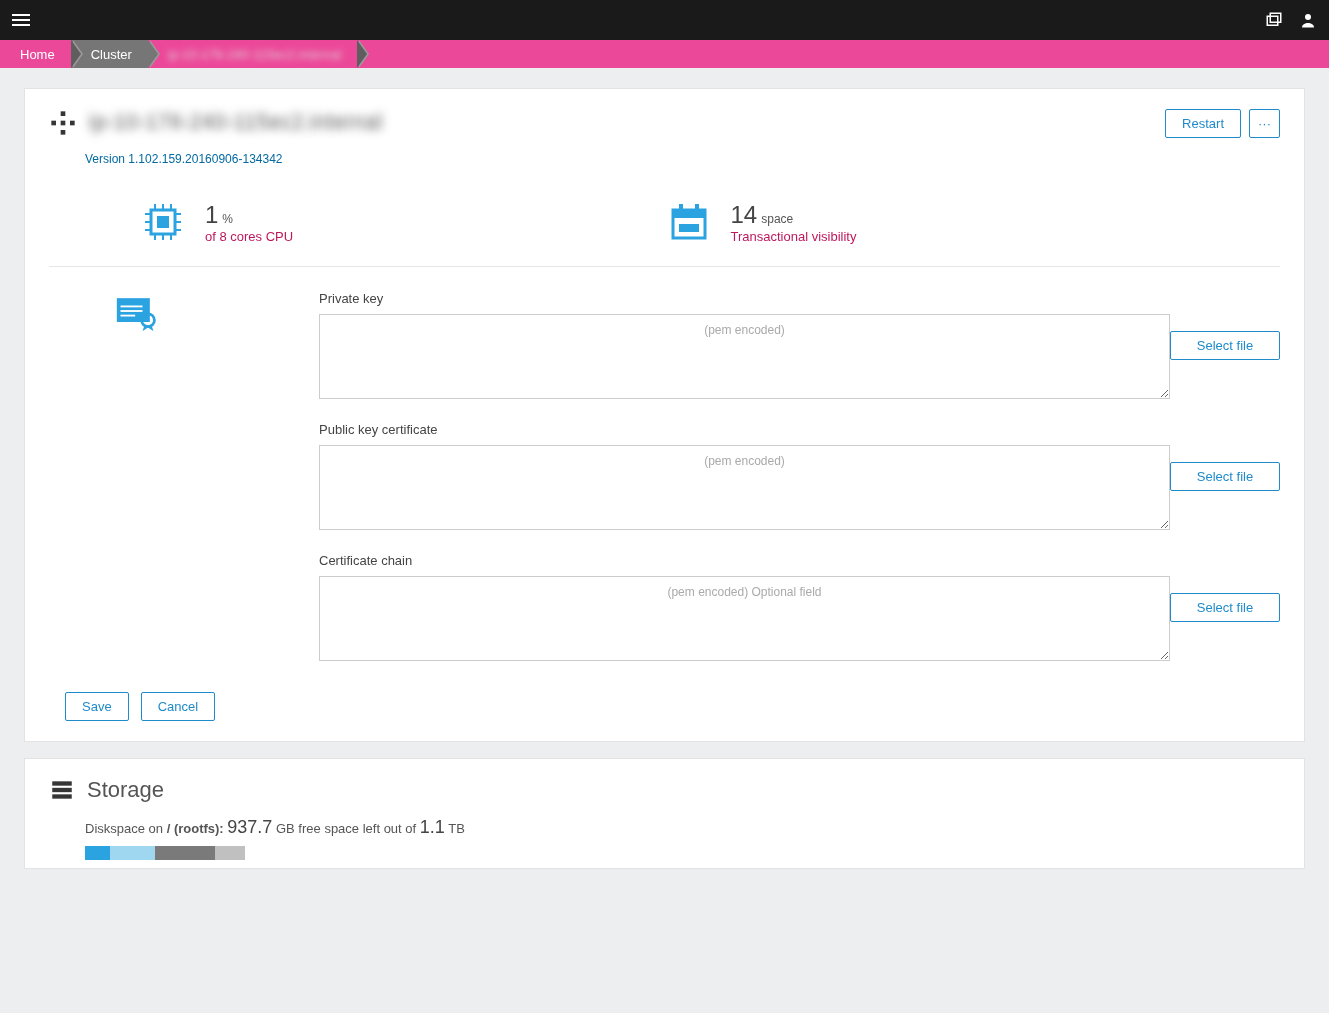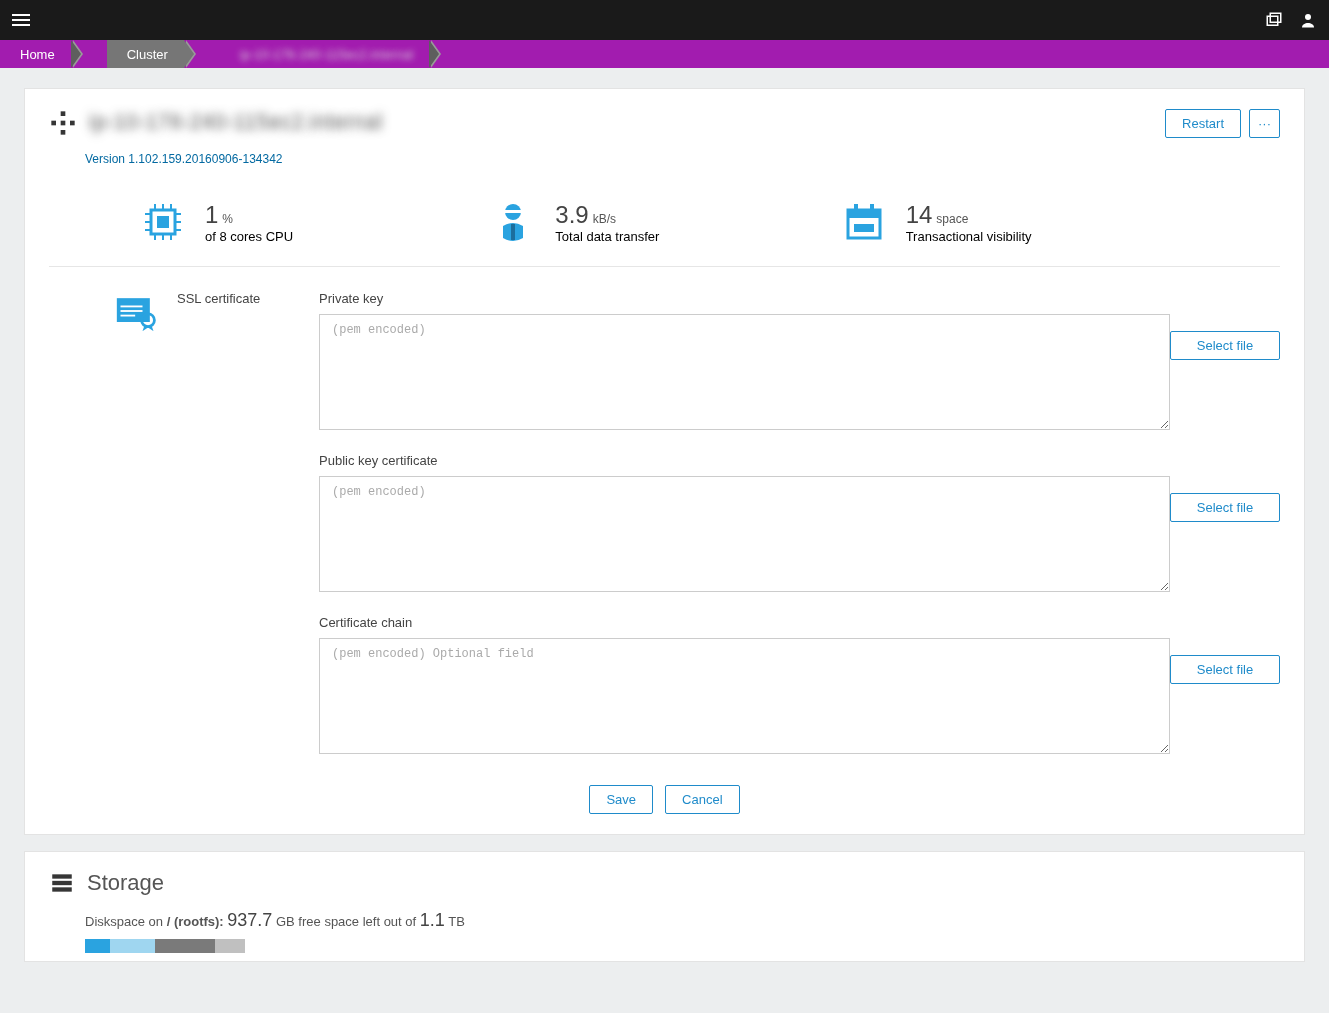--- a/index.html
+++ b/index.html
@@ -23,25 +23,24 @@
   display: flex;
   flex-direction: column;
   justify-content: center;
   gap: 3px;
 }
 .hamburger span { display:block; height:2px; background:#fff; width:18px; }
 .topbar-right { display:flex; gap:16px; align-items:center; }
 .topbar-icon { fill:#fff; }
 
 .breadcrumb {
-  background: #a21caf;
+  background: #ec4899;
   height: 28px;
   display:flex;
   align-items:center;
-  gap:36px;
 }
 .crumb {
   height:28px;
   display:inline-flex;
   align-items:center;
   padding:0 16px 0 20px;
   color:#fff;
   font-size:13px;
   position:relative;
   cursor:pointer;
@@ -109,52 +108,53 @@
   display:flex;
   padding:24px 90px 20px 90px;
   border-bottom:1px solid #e6e6e6;
   margin:0 24px;
 }
 .stat { display:flex; align-items:center; gap:18px; flex:1; }
 .stat-icon { width:48px; height:48px; }
 .stat-text { display:flex; flex-direction:column; }
 .stat-value { font-size:24px; font-weight:300; color:#444; display:flex; align-items:baseline; gap:4px;}
 .stat-unit { font-size:12px; color:#555; }
-.stat-label { font-size:13px; color:#000000; }
+.stat-label { font-size:13px; color:#be185d; }
 
 .ssl-section {
   display:flex;
   padding:24px 24px 0 90px;
   gap:24px;
 }
 .ssl-left { display:flex; gap:18px; width:180px; flex-shrink:0; }
 .ssl-title { font-size:13px; color:#444; }
 .cert-icon { width:44px; height:40px; flex-shrink:0; }
 
 .ssl-fields { flex:1; }
 .field-group { margin-bottom:20px; display:flex; align-items:flex-start; }
 .field-main { flex:1; }
 .field-label { font-size:13px; color:#444; margin-bottom:8px; }
 textarea {
   width:100%;
-  height:116px;
+  height:85px;
   border:1px solid #ccc;
   padding:8px 12px;
-  font-family: Liberation Mono, monospace;
+  font-family: Liberation Sans, sans-serif;
   font-size:12px;
   color:#555;
   resize:vertical;
+  text-align:center;
 }
 textarea::placeholder { color:#aaa; }
 .select-file-wrap { width:110px; padding-top:0; }
 .select-file-btn { width:100%; margin-top:16px; }
 
 .form-actions {
   display:flex;
-  justify-content:center;
+  justify-content:flex-start;
   gap:12px;
   padding:8px 40px 20px;
 }
 
 .storage-panel { padding:18px 24px 8px 24px; }
 .storage-header { display:flex; align-items:center; gap:12px; }
 .storage-title { font-size:22px; font-weight:300; color:#555; }
 .storage-line { font-size:13px; color:#555; margin:14px 0 8px 36px; }
 .storage-line .big { font-size:18px; color:#444;text-align:center; }
 .storage-line strong { font-weight:600; }
@@ -238,35 +238,20 @@
         </svg>
         <div class="stat-text">
           <div class="stat-value">
               <span>1</span>
               <span class="stat-unit">%</span>
             </div>
           <div class="stat-label">of 8 cores CPU</div>
         </div>
       </div>
 
-      <div class="stat">
-        <svg class="stat-icon" viewBox="0 0 48 48">
-          <circle cx="24" cy="14" r="8" fill="#2aa3e0"></circle>
-          <rect x="16" y="12" width="16" height="3" fill="#fff"></rect>
-          <path d="M14 28 Q24 22 34 28 L34 40 Q24 46 14 40 Z" fill="#2aa3e0"></path>
-          <rect x="22" y="26" width="4" height="16" fill="#1c6e9c"></rect>
-        </svg>
-        <div class="stat-text">
-          <div class="stat-value">
-              <span>3.9</span>
-              <span class="stat-unit">kB/s</span>
-            </div>
-          <div class="stat-label">Total data transfer</div>
-        </div>
-      </div>
 
       <div class="stat">
         <svg class="stat-icon" viewBox="0 0 48 48">
           <rect x="8" y="12" width="32" height="28" fill="none" stroke="#2aa3e0" stroke-width="3"></rect>
           <rect x="8" y="12" width="32" height="8" fill="#2aa3e0"></rect>
           <rect x="14" y="6" width="4" height="8" fill="#2aa3e0"></rect>
           <rect x="30" y="6" width="4" height="8" fill="#2aa3e0"></rect>
           <rect x="14" y="26" width="20" height="8" fill="#2aa3e0"></rect>
         </svg>
         <div class="stat-text">
@@ -282,21 +267,20 @@
     <div class="ssl-section">
       <div class="ssl-left">
         <svg class="cert-icon" viewBox="0 0 48 40">
           <rect x="2" y="6" width="36" height="26" fill="#2aa3e0"></rect>
           <rect x="6" y="14" width="24" height="2" fill="#fff"></rect>
           <rect x="6" y="19" width="24" height="2" fill="#fff"></rect>
           <rect x="6" y="24" width="16" height="2" fill="#fff"></rect>
           <circle cx="36" cy="30" r="7" fill="none" stroke="#2aa3e0" stroke-width="3"></circle>
           <path d="M32 36 L30 42 L36 38 L42 42 L40 36" fill="#2aa3e0"></path>
         </svg>
-        <span class="ssl-title">SSL certificate</span>
       </div>
 
       <div class="ssl-fields">
 
         <div class="field-group">
           <div class="field-main">
             <div class="field-label">Private key</div>
             <textarea placeholder="(pem encoded)" style=""></textarea>
           </div>
           <div class="select-file-wrap" style="padding-top:24px;">

